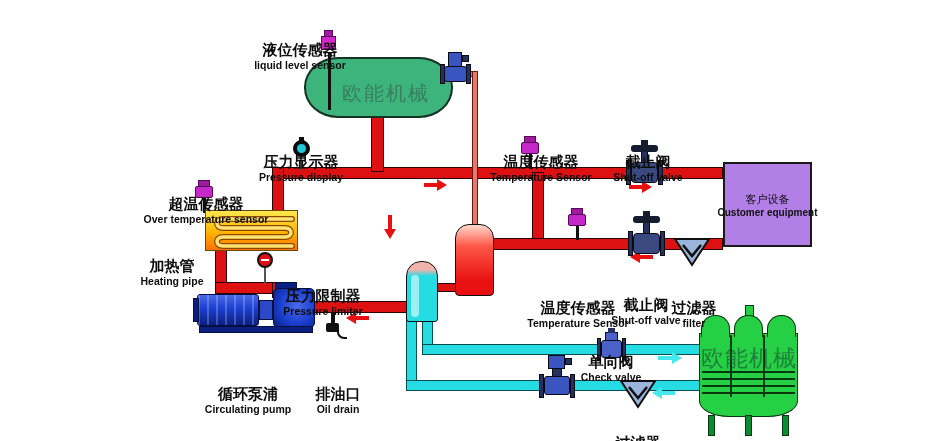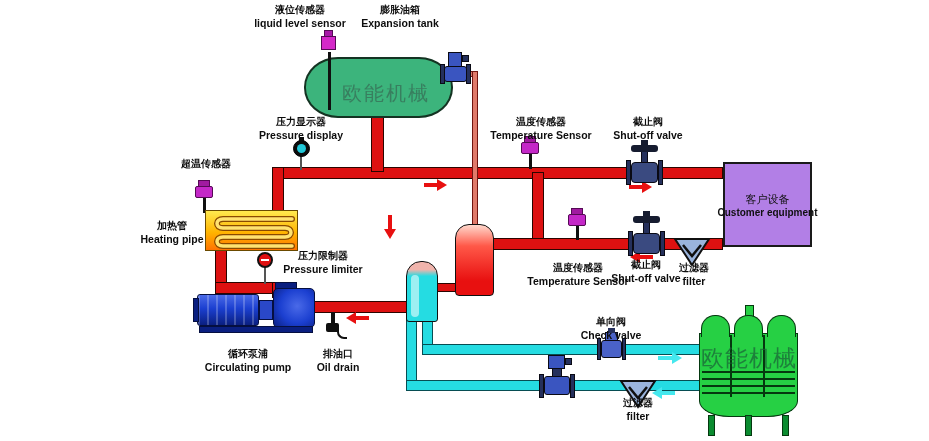--- a/index.html
+++ b/index.html
@@ -9,21 +9,21 @@
   .abs{position:absolute;}
   
   .ph,.pv{position:absolute;background:#dd1111;border:1px solid #2a0500;}
   .ch,.cv{position:absolute;background:#25dce2;border:1px solid #074d52;}
   .thin{position:absolute;background:#e07a6a;border:1px solid #701510;}
   
   .fl{position:absolute;background:#25305c;border:1px solid #0a0a14;}
   
   .lbl{position:absolute;transform:translateX(-50%);text-align:center;
        font-weight:bold;font-size:10px;line-height:1.28;color:#0d0d0d;white-space:nowrap;}
-  .lbl .zh{display:block;font-size:10px;}
+  .lbl .zh{display:block;font-size:15px;margin-top:36px;}
   .lbl .en{display:block;font-size:10.5px;}
   .wm{position:absolute;font-weight:normal;letter-spacing:2px;pointer-events:none;}
   .tri{position:absolute;width:0;height:0;}
 </style>
 </head>
 <body>
 
 <div class="canvas">
 
   <div class="ph" style="left:272px;top:167px;width:451px;height:12px;"></div>
@@ -180,30 +180,27 @@
     <div class="abs" style="left:14px;top:110px;width:7px;height:21px;background:#0b8c30;border:1px solid #05380f;"></div>
     <div class="abs" style="left:51px;top:110px;width:7px;height:21px;background:#0b8c30;border:1px solid #05380f;"></div>
     <div class="abs" style="left:88px;top:110px;width:7px;height:21px;background:#0b8c30;border:1px solid #05380f;"></div>
     <div class="wm" style="left:7px;top:38px;font-size:23px;color:rgba(25,95,55,0.7);letter-spacing:1px;">欧能机械</div>
   </div>
 
   <div class="lbl" style="left:300px;top:4px;">
     <span class="zh">液位传感器</span>
     <span class="en">liquid level sensor</span>
   </div>
-  <div class="lbl" style="left:400px;top:4px;">
-    <span class="zh">膨胀油箱</span>
-    <span class="en">Expansion tank</span>
-  </div>
   <div class="lbl" style="left:301px;top:116px;">
     <span class="zh">压力显示器</span>
     <span class="en">Pressure display</span>
   </div>
   <div class="lbl" style="left:206px;top:158px;">
     <span class="zh">超温传感器</span>
+    <span class="en">Over temperature sensor</span>
   </div>
   <div class="lbl" style="left:172px;top:220px;">
     <span class="zh">加热管</span>
     <span class="en">Heating pipe</span>
   </div>
   <div class="lbl" style="left:323px;top:250px;">
     <span class="zh">压力限制器</span>
     <span class="en">Pressure limiter</span>
   </div>
   <div class="lbl" style="left:541px;top:116px;">

